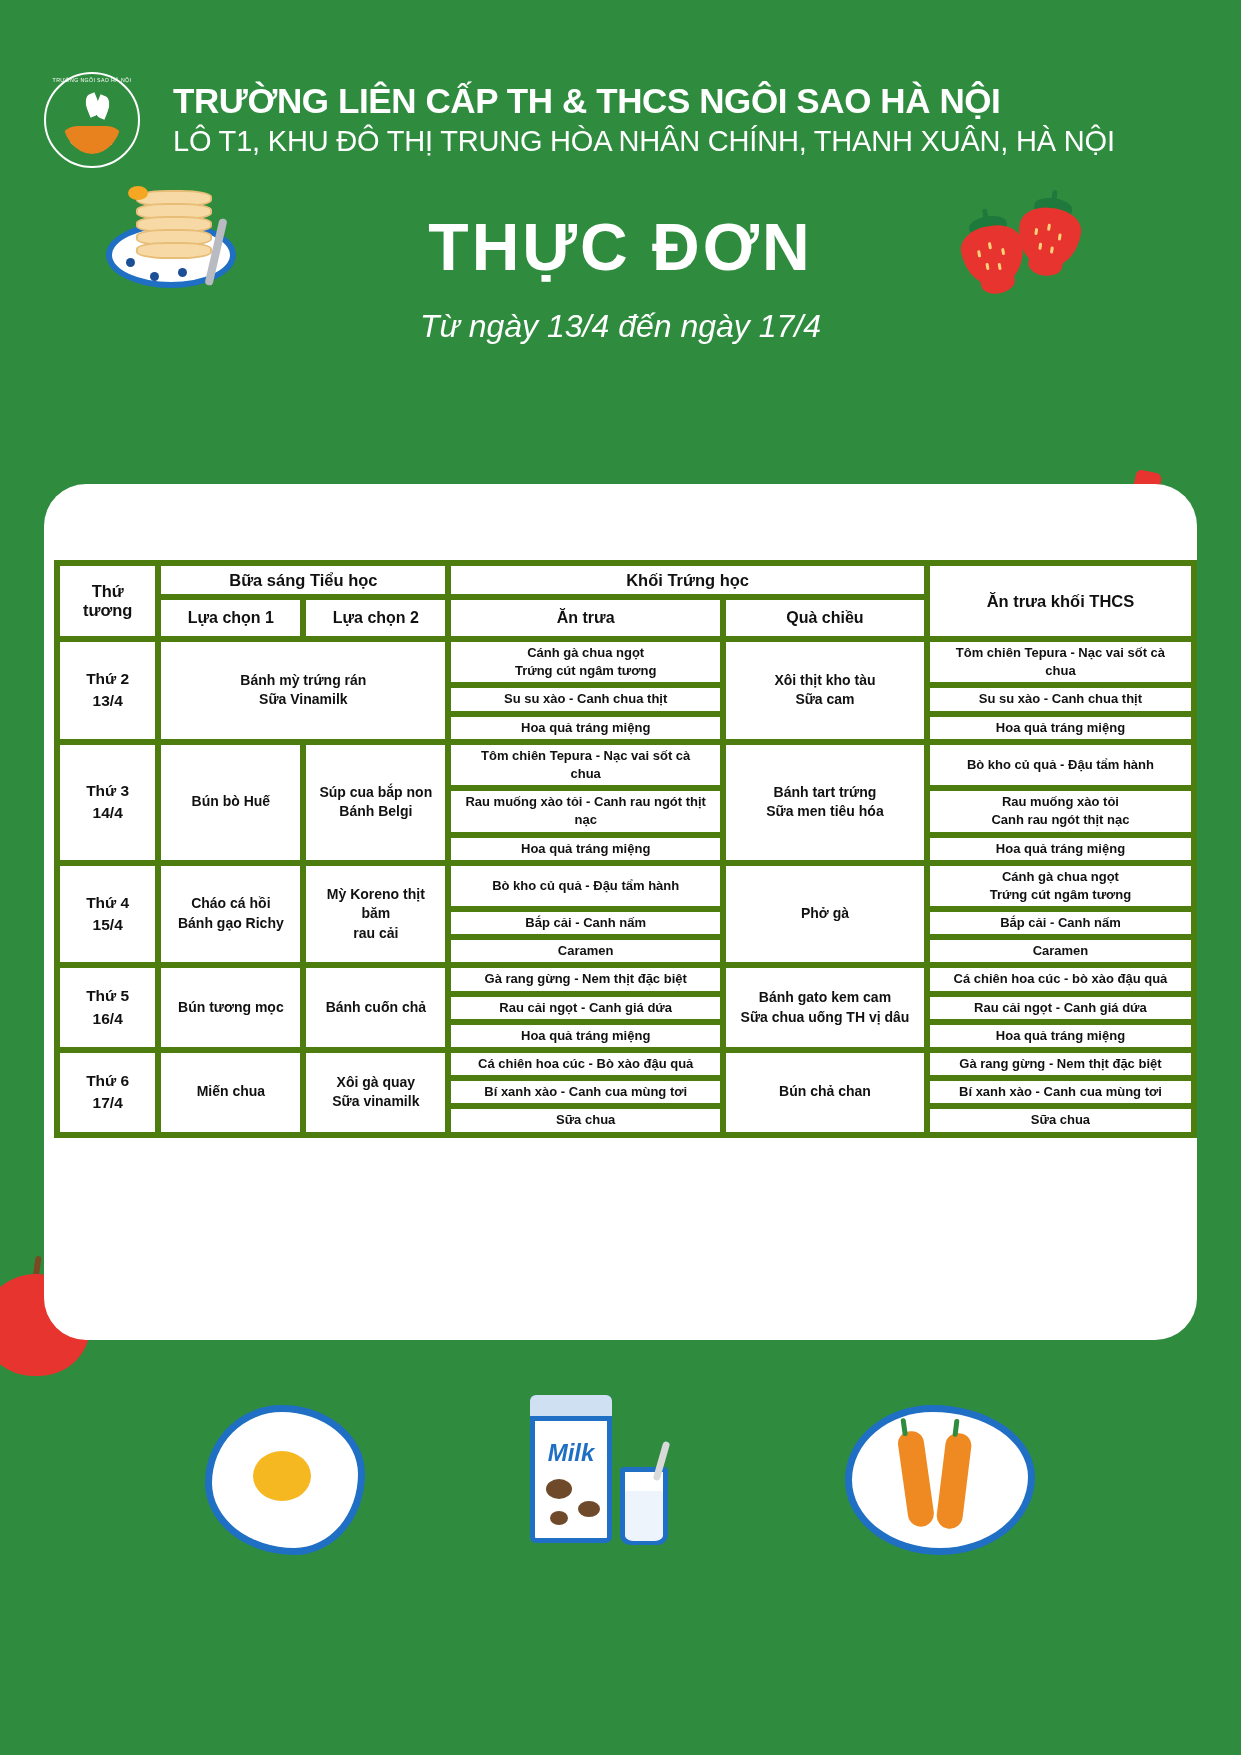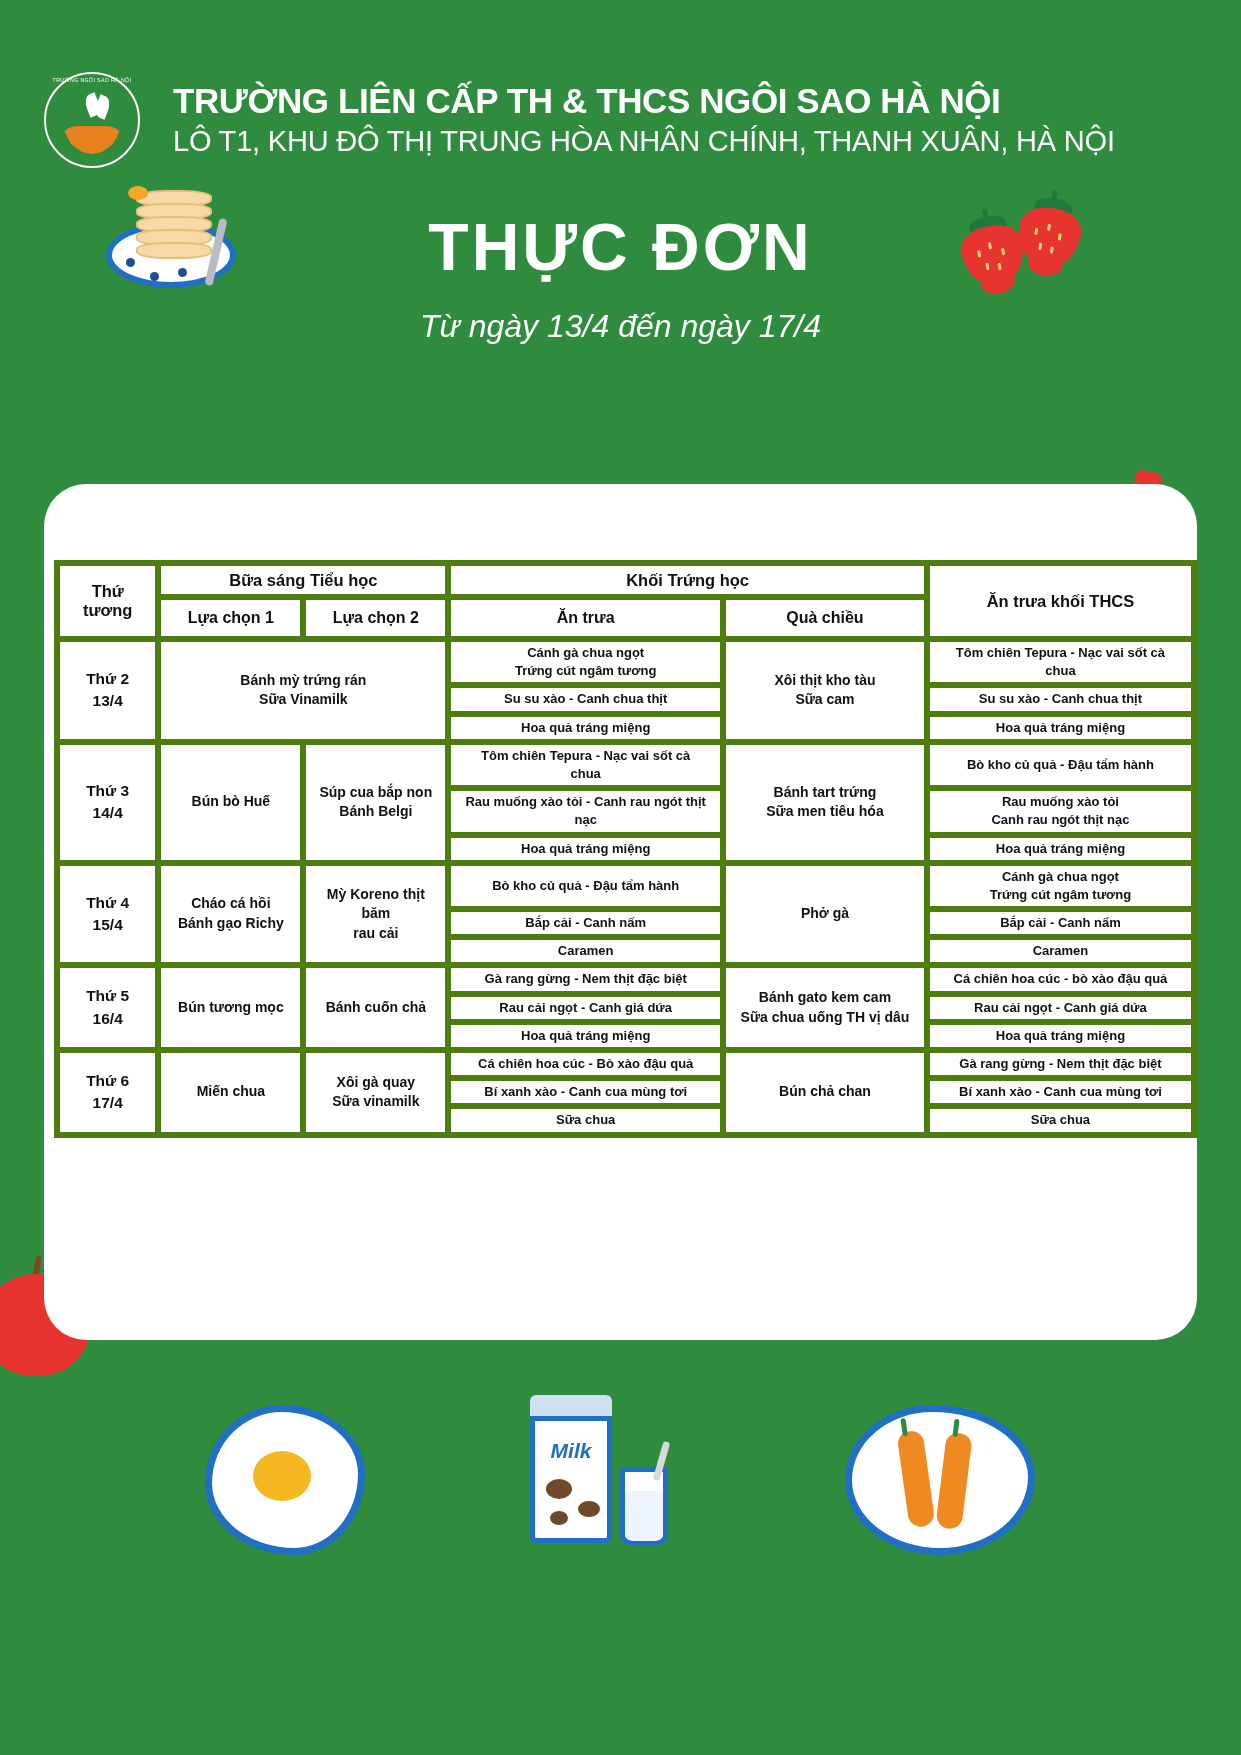--- a/index.html
+++ b/index.html
@@ -225,21 +225,21 @@
     position:absolute; left:10px; top:0; width:82px; height:148px;
     background:#ffffff; border:5px solid #1f6fc4; border-radius:6px;
   }
   .milk .roof{
     position:absolute; left:10px; top:0; width:82px; height:26px;
     background:#cfe0f2; border-bottom:5px solid #1f6fc4;
     border-radius:6px 6px 0 0;
   }
   .milk .word{
     position:absolute; left:10px; top:44px; width:82px; text-align:center;
-    color:#1f6fc4; font-size:21px; font-weight:bold; font-style:italic;
+    color:#1f6fc4; font-size:24px; font-weight:bold; font-style:italic;
   }
   .milk .spot{
     position:absolute; background:#6f4a2a; border-radius:50%;
   }
   .milk .glass{
     position:absolute; left:100px; top:72px; width:48px; height:78px;
     background:#ffffff; border:5px solid #1f6fc4;
     border-radius:4px 4px 10px 10px;
   }
   .milk .glassfill{

